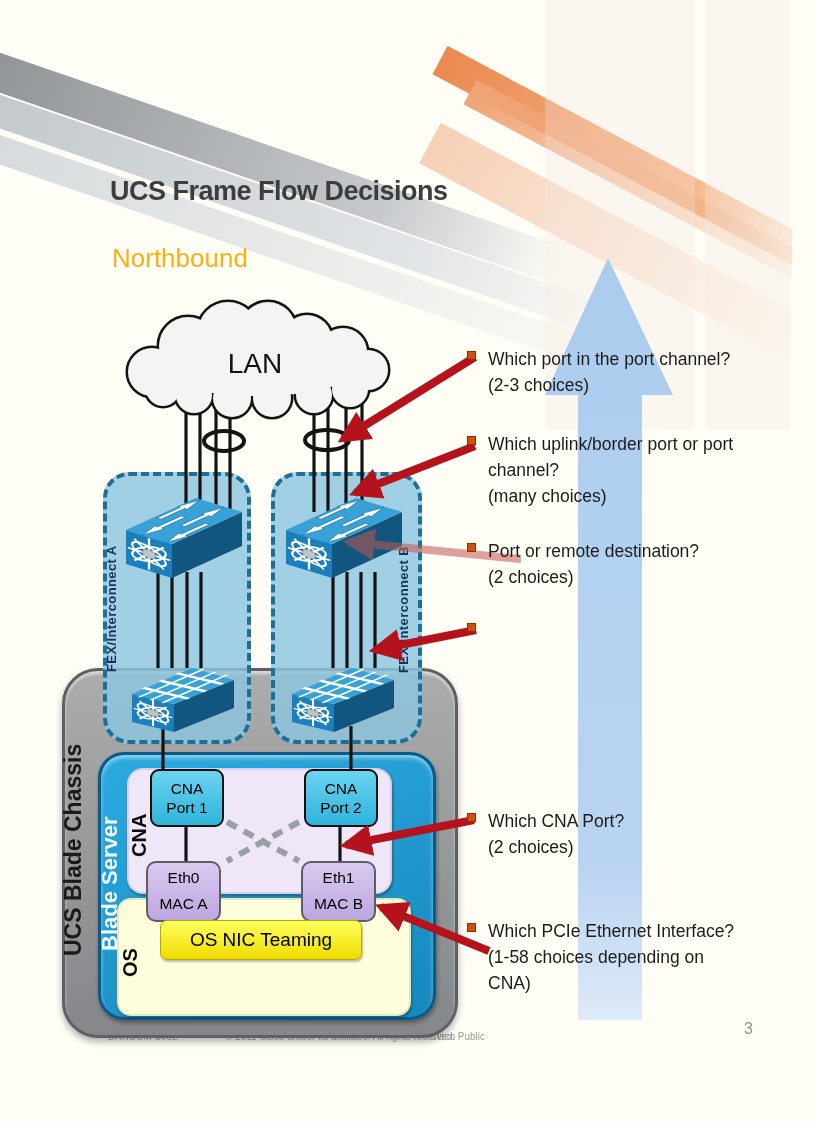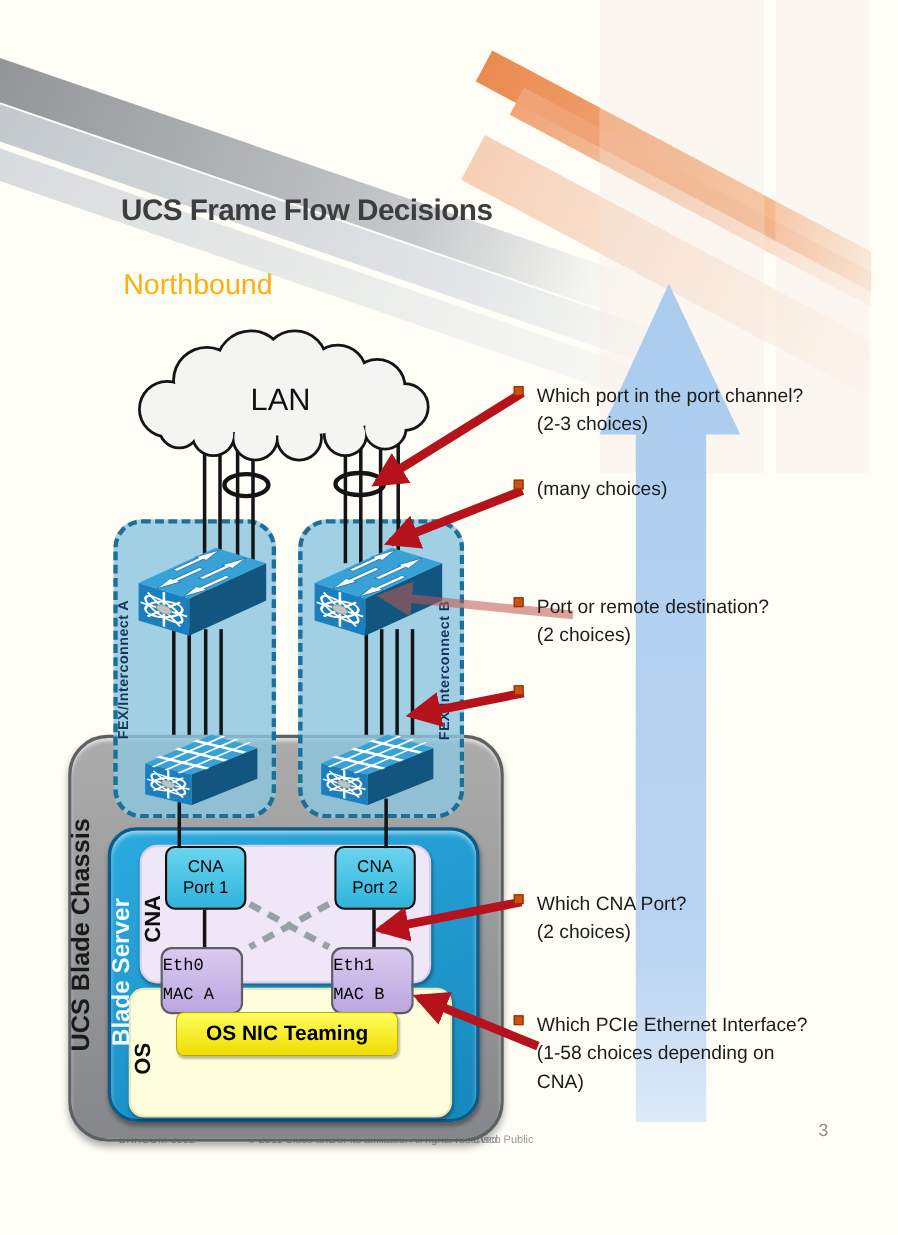--- a/index.html
+++ b/index.html
@@ -25,24 +25,24 @@
      background:#EFE6F8;border:2px solid #D9CFEA;box-shadow:1px 2px 3px rgba(0,0,0,.35);}
   #osPanel{left:117px;top:898px;width:290px;height:114px;border-radius:14px;
      background:#FEFDDC;border:2px solid #E7E7BC;box-shadow:1px 2px 3px rgba(0,0,0,.3);}
   .fex{top:472px;width:148px;height:272px;border-radius:26px;
      background:rgba(140,198,223,.82);border:4px dashed #1E6F96;box-sizing:border-box;}
   .portBox{top:769px;width:74px;height:58px;border-radius:9px;border:2px solid #101010;
      background:linear-gradient(180deg,#6AD4EF,#2EB4DC);box-sizing:border-box;
      text-align:center;font-size:15.5px;line-height:19px;padding-top:8px;color:#000;}
   .ethBox{top:861px;width:75px;height:61px;border-radius:10px;border:2px solid#5D5D66;
      background:linear-gradient(180deg,#D9CAEF,#BCA6E0);box-sizing:border-box;
-     text-align:left;font-size:15.5px;line-height:26px;padding-top:2px;color:#000;font-family:Liberation Mono, monospace;}
+     text-align:center;font-size:15.5px;line-height:26px;padding-top:2px;color:#000;}
   #teaming{left:160px;top:920px;width:200px;height:38px;border-radius:7px;
      background:linear-gradient(180deg,#FFFF5E,#EEDC00);border:1px solid #B8A800;
-     text-align:center;line-height:38px;font-size:19px;font-weight:700;color:#000;
+     text-align:center;line-height:38px;font-size:19px;font-weight:400;color:#000;
      box-shadow:1px 2px 2px rgba(0,0,0,.25);}
   
   .vtext{position:absolute;writing-mode:vertical-rl;transform:rotate(180deg);
      transform-origin:center;text-align:center;white-space:nowrap;}
   #lblChassis{left:60px;top:678px;width:34px;height:344px;font-size:23px;font-weight:bold;color:#1A1A1A;}
   #lblBlade{left:97px;top:760px;width:30px;height:248px;font-size:22px;font-weight:bold;color:#F0FAFF;}
   #lblCNA{left:128px;top:789px;width:28px;height:92px;font-size:20px;font-weight:bold;color:#0c0c0c;}
   #lblOS{left:119px;top:930px;width:30px;height:66px;font-size:20px;font-weight:bold;color:#0c0c0c;}
   .fexLbl{width:24px;height:262px;font-size:13px;font-weight:bold;color:#15365A;letter-spacing:.4px;}
   
@@ -265,20 +265,21 @@
 <div class="ann" style="top:346px;z-index:9">
   <span class="bullet"></span>
   <div class="annText">
       <div>Which port in the port channel?</div>
   <div>(2-3 choices)</div>
     </div>
 </div>
 <div class="ann" style="top:431px;z-index:9">
   <span class="bullet"></span>
   <div class="annText">
+      <div>Which uplink/border port or port channel?</div>
   <div>(many choices)</div>
     </div>
 </div>
 <div class="ann" style="top:538px;z-index:9">
   <span class="bullet"></span>
   <div class="annText">
       <div>Port or remote destination?</div>
   <div>(2 choices)</div>
     </div>
 </div>

